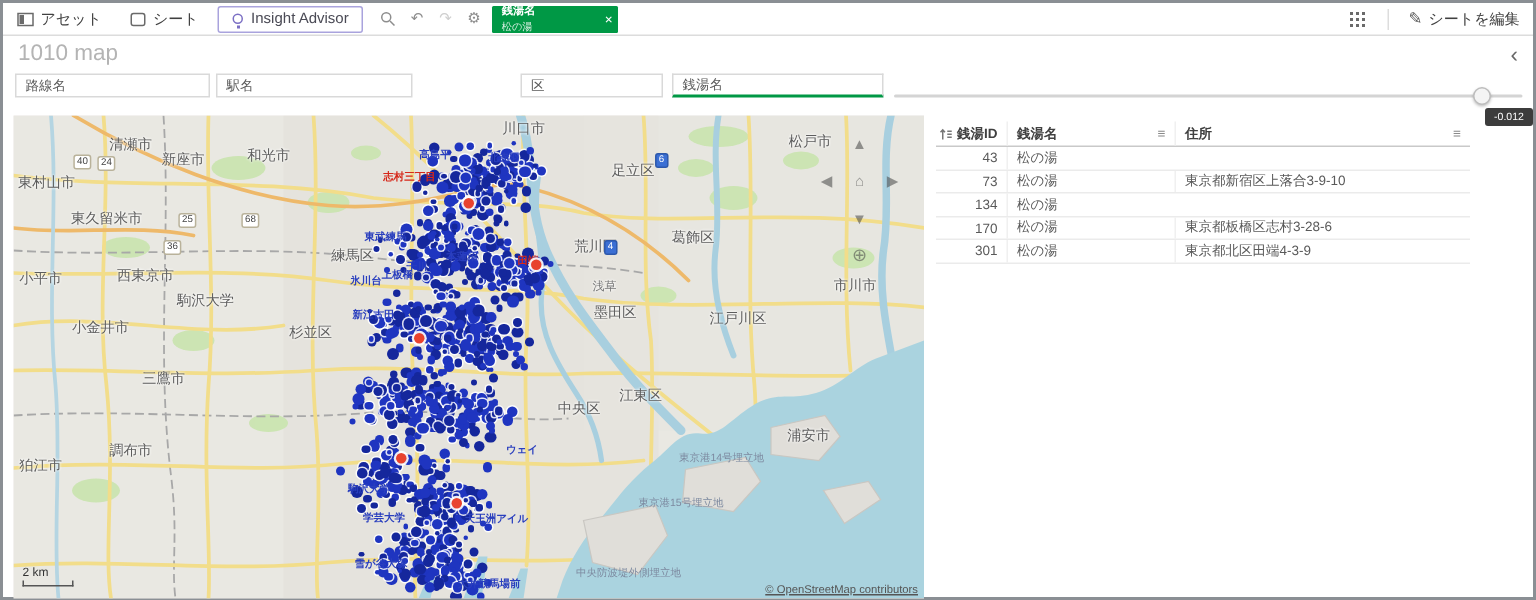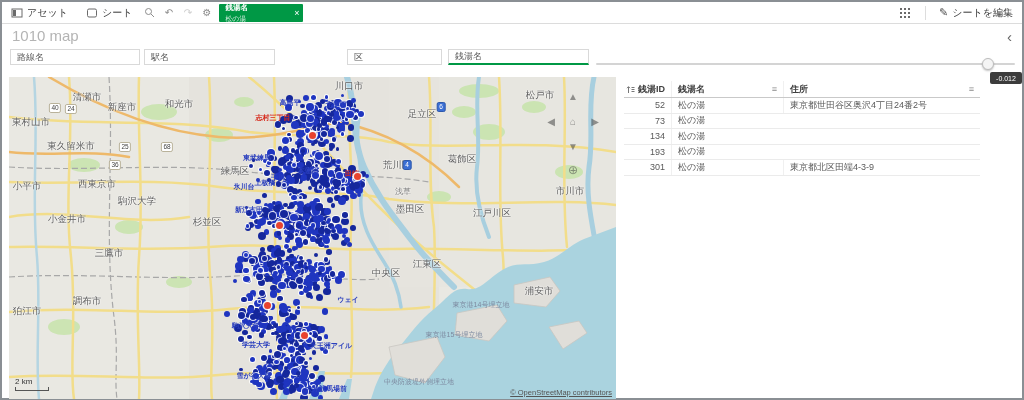--- a/index.html
+++ b/index.html
@@ -97,20 +97,24 @@
       </span>
       <span>アセット</span>
     </div>
     <div class="tb-item">
       <span class="tb-icon">
         <svg width="12" height="12" viewBox="0 0 12 12">
             <rect x="1.5" y="2" width="9" height="8" rx="1.5" fill="none" stroke="#6a6a6a"></rect>
           </svg>
       </span>
       <span>シート</span>
+    </div>
+    <div class="ia-box">
+      <span class="bulb"></span>
+      <span>Insight Advisor</span>
     </div>
     <div class="sel-icons">
       <span class="si">
         <svg width="11" height="11" viewBox="0 0 11 11">
             <circle cx="4.5" cy="4.5" r="3" fill="none" stroke="#8d8d8d"></circle>
             <path d="M7 7 L10 10" stroke="#8d8d8d"></path>
           </svg>
       </span>
       <span class="si">↶</span>
       <span class="si disabled">↷</span>
@@ -1475,35 +1479,36 @@
         <span>銭湯名</span>
         <span class="hmenu">≡</span>
       </div>
       <div class="tc">
         <span>住所</span>
         <span class="hmenu">≡</span>
       </div>
     </div>
     <div id="table-body">
         <div class="trow">
-          <div class="tc num">52</div>
+          <div class="tc num">43</div>
           <div class="tc ">松の湯</div>
-          <div class="tc ">東京都世田谷区奥沢4丁目24番2号</div>
         </div>
         <div class="trow">
           <div class="tc num">73</div>
           <div class="tc ">松の湯</div>
+          <div class="tc ">東京都新宿区上落合3-9-10</div>
         </div>
         <div class="trow">
           <div class="tc num">134</div>
           <div class="tc ">松の湯</div>
         </div>
         <div class="trow">
-          <div class="tc num">193</div>
+          <div class="tc num">170</div>
           <div class="tc ">松の湯</div>
+          <div class="tc ">東京都板橋区志村3-28-6</div>
         </div>
         <div class="trow">
           <div class="tc num">301</div>
           <div class="tc ">松の湯</div>
           <div class="tc ">東京都北区田端4-3-9</div>
         </div>
       </div>
   </div>
 
 </div>

